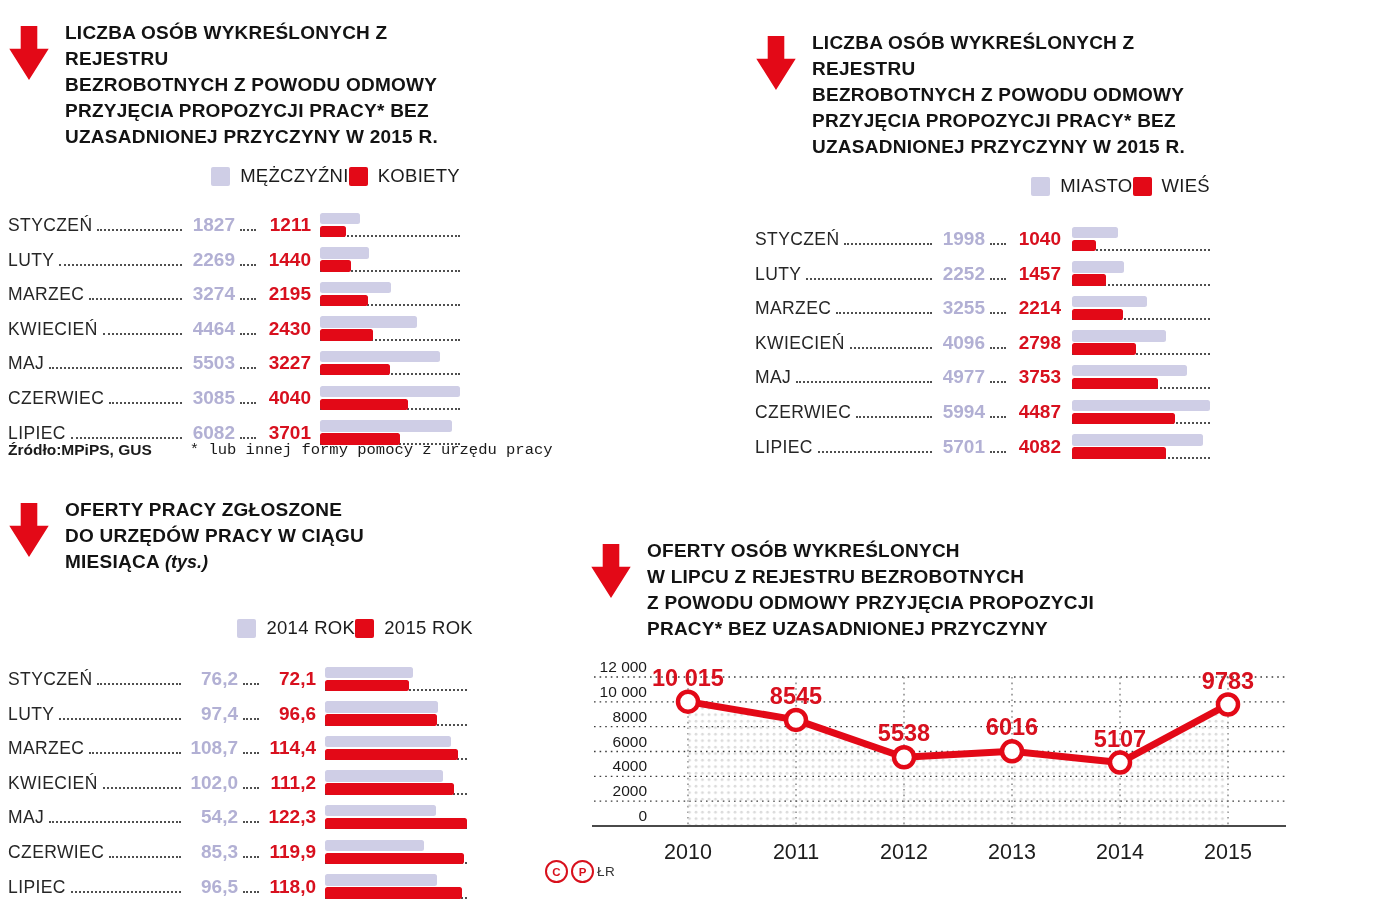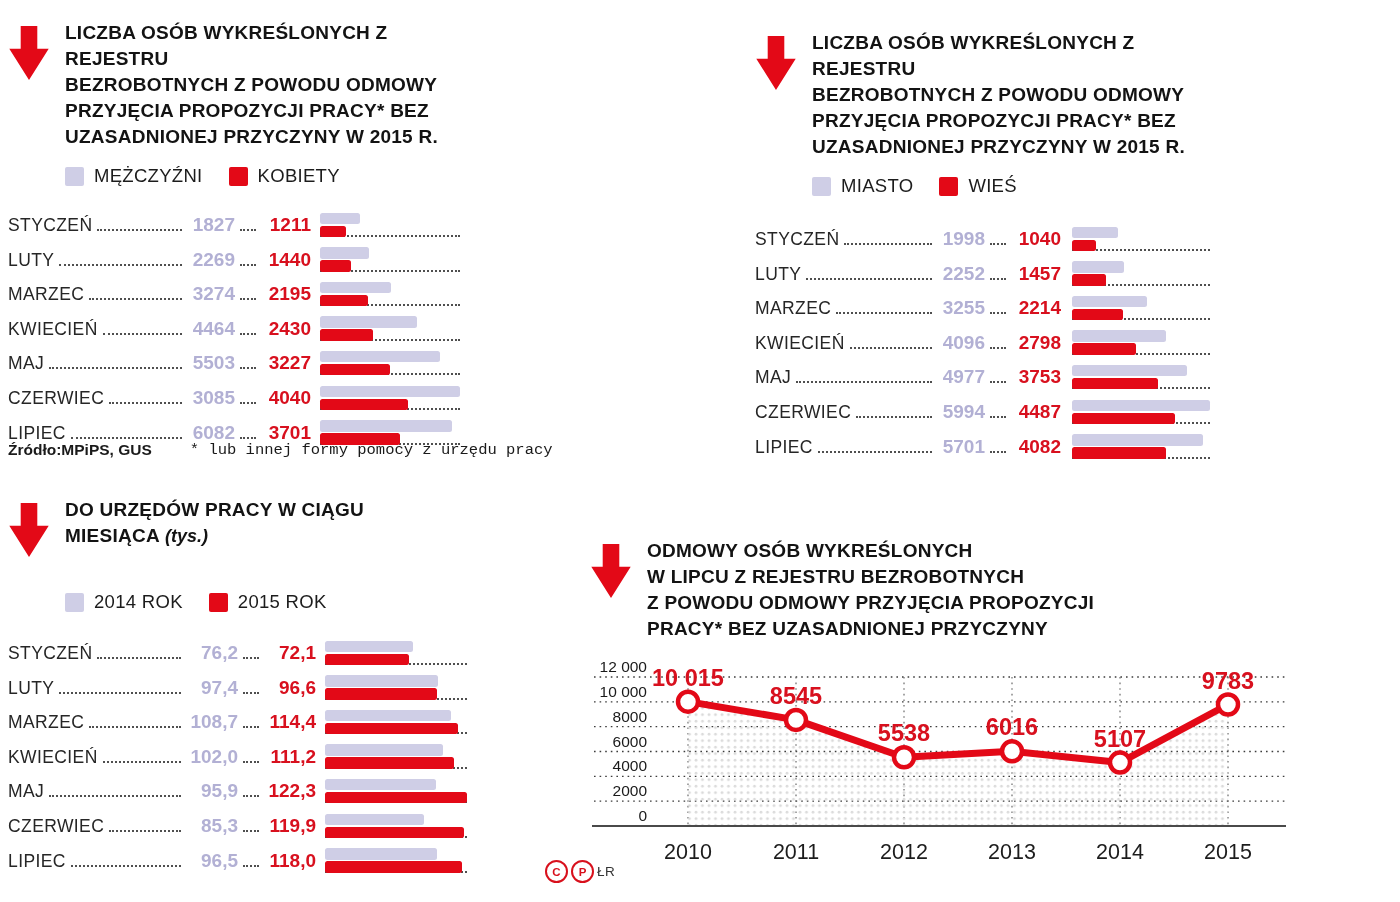--- a/index.html
+++ b/index.html
@@ -3,21 +3,21 @@
 <meta charset="utf-8">
 <style>
   html,body{margin:0;padding:0;background:#fff;}
   body{width:1400px;height:902px;position:relative;overflow:hidden;
        font-family:"Liberation Sans",sans-serif;color:#141414;}
   .section{position:absolute;}
   .arrow-icon{position:absolute;left:0;top:6px;width:42px;height:56px;}
   .title{margin-left:57px;font-size:19px;font-weight:800;line-height:1.37;
          letter-spacing:.25px;color:#131313;}
   .title .t-italic{font-style:italic;font-weight:600;font-size:18px;letter-spacing:0;}
-  .legend{margin-left:57px;display:flex;gap:26px;}
+  .legend{margin-left:57px;display:flex;justify-content:flex-end;}
   .legend-item{display:flex;align-items:center;gap:10px;font-size:18.5px;color:#1c1c1c;letter-spacing:.3px;}
   .swatch{width:19px;height:19px;border-radius:2px;flex:0 0 19px;}
   .rows{position:relative;}
   .row{position:relative;height:34.6px;}
   .textline{position:absolute;left:0;top:5px;height:24px;display:flex;align-items:baseline;}
   .month{font-size:17.5px;color:#262626;letter-spacing:.4px;white-space:nowrap;}
   .dots{flex:1 1 auto;border-bottom:2.4px dotted #4f4f4f;margin:0 5px 4px 5px;min-width:8px;}
   .dots.mid{flex:0 0 16px;}
   .val{font-weight:bold;font-size:19px;white-space:nowrap;}
   .v1{color:#b2b0d4;min-width:48px;text-align:right;}
@@ -311,20 +311,21 @@
 <div id="source-line">
   <span class="src">Źródło:MPiPS, GUS</span>
   <span class="note">* lub innej formy pomocy z urzędu pracy</span>
 </div>
 
 <div class="section" id="c3">
   <svg class="arrow-icon" viewBox="0 0 40 54">
     <polygon points="12,0 28,0 28,22 39,22 20,52 1,22 12,22" fill="#e30917"></polygon>
   </svg>
   <div class="title">
+      <div>OFERTY PRACY ZGŁOSZONE</div>
       <div>DO URZĘDÓW PRACY W CIĄGU</div>
       <div>MIESIĄCA<span class="t-italic"> (tys.)</span></div>
     </div>
   <div class="legend">
       <div class="legend-item">
         <span class="swatch" style="background: rgb(207, 206, 230);"></span>
         <span>2014 ROK</span>
       </div>
       <div class="legend-item">
         <span class="swatch" style="background: rgb(227, 9, 23);"></span>
@@ -385,21 +386,21 @@
         <div class="barzone">
           <div class="dotline"></div>
           <div class="bar light" style="width: 83.4015%;"></div>
           <div class="bar red" style="width: 90.924%;"></div>
         </div>
       </div>
       <div class="row">
         <div class="textline">
           <span class="month">MAJ</span>
           <span class="dots"></span>
-          <span class="val v1">95,9</span>
+          <span class="val v1">54,2</span>
           <span class="dots mid"></span>
           <span class="val v2">122,3</span>
         </div>
         <div class="barzone">
           <div class="dotline"></div>
           <div class="bar light" style="width: 78.4137%;"></div>
           <div class="bar red" style="width: 100%;"></div>
         </div>
       </div>
       <div class="row">
@@ -431,21 +432,21 @@
         </div>
       </div>
     </div>
 </div>
 
 <div class="section" id="c4">
   <svg class="arrow-icon" viewBox="0 0 40 54">
     <polygon points="12,0 28,0 28,22 39,22 20,52 1,22 12,22" fill="#e30917"></polygon>
   </svg>
   <div class="title">
-      <div>ODMOWY OSÓB WYKREŚLONYCH</div>
+      <div>OFERTY OSÓB WYKREŚLONYCH</div>
       <div>W LIPCU Z REJESTRU BEZROBOTNYCH</div>
       <div>Z POWODU ODMOWY PRZYJĘCIA PROPOZYCJI</div>
       <div>PRACY* BEZ UZASADNIONEJ PRZYCZYNY</div>
     </div>
   <div class="linechart"><svg width="700" height="214" viewBox="0 0 700 214">
         <defs>
           <pattern id="dotfill" width="6.5" height="6.5" patternUnits="userSpaceOnUse">
             <circle cx="2" cy="2" r="1.4" fill="#dadada"></circle>
           </pattern>
         </defs>

